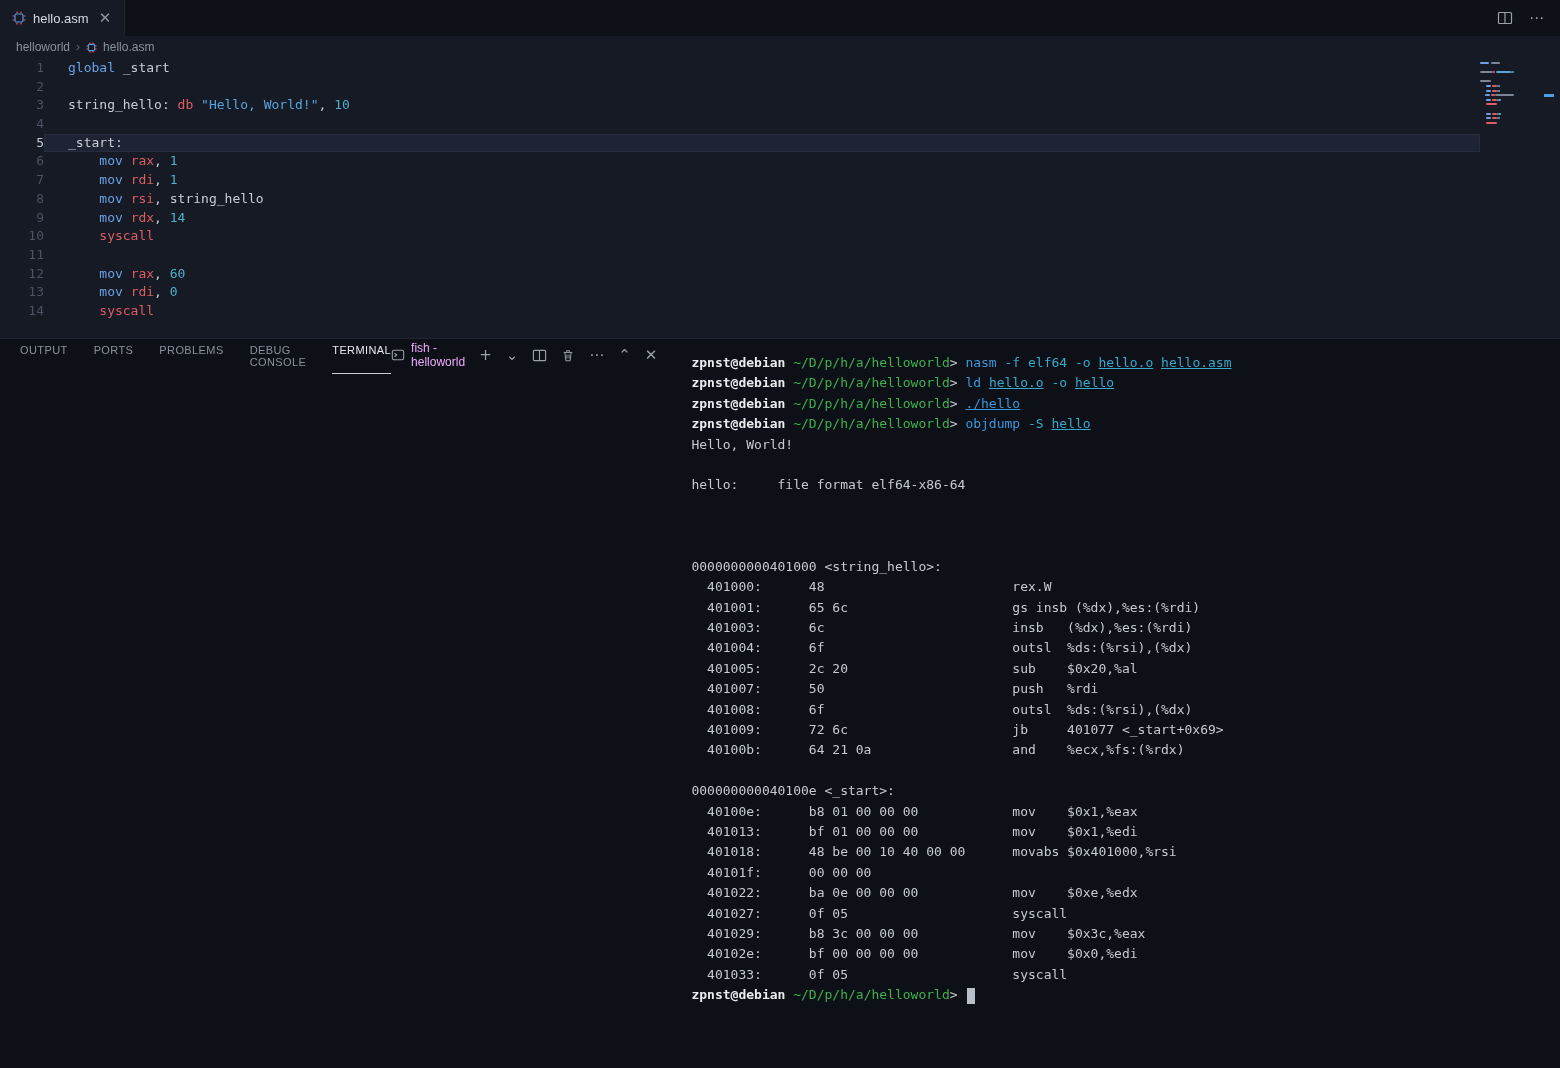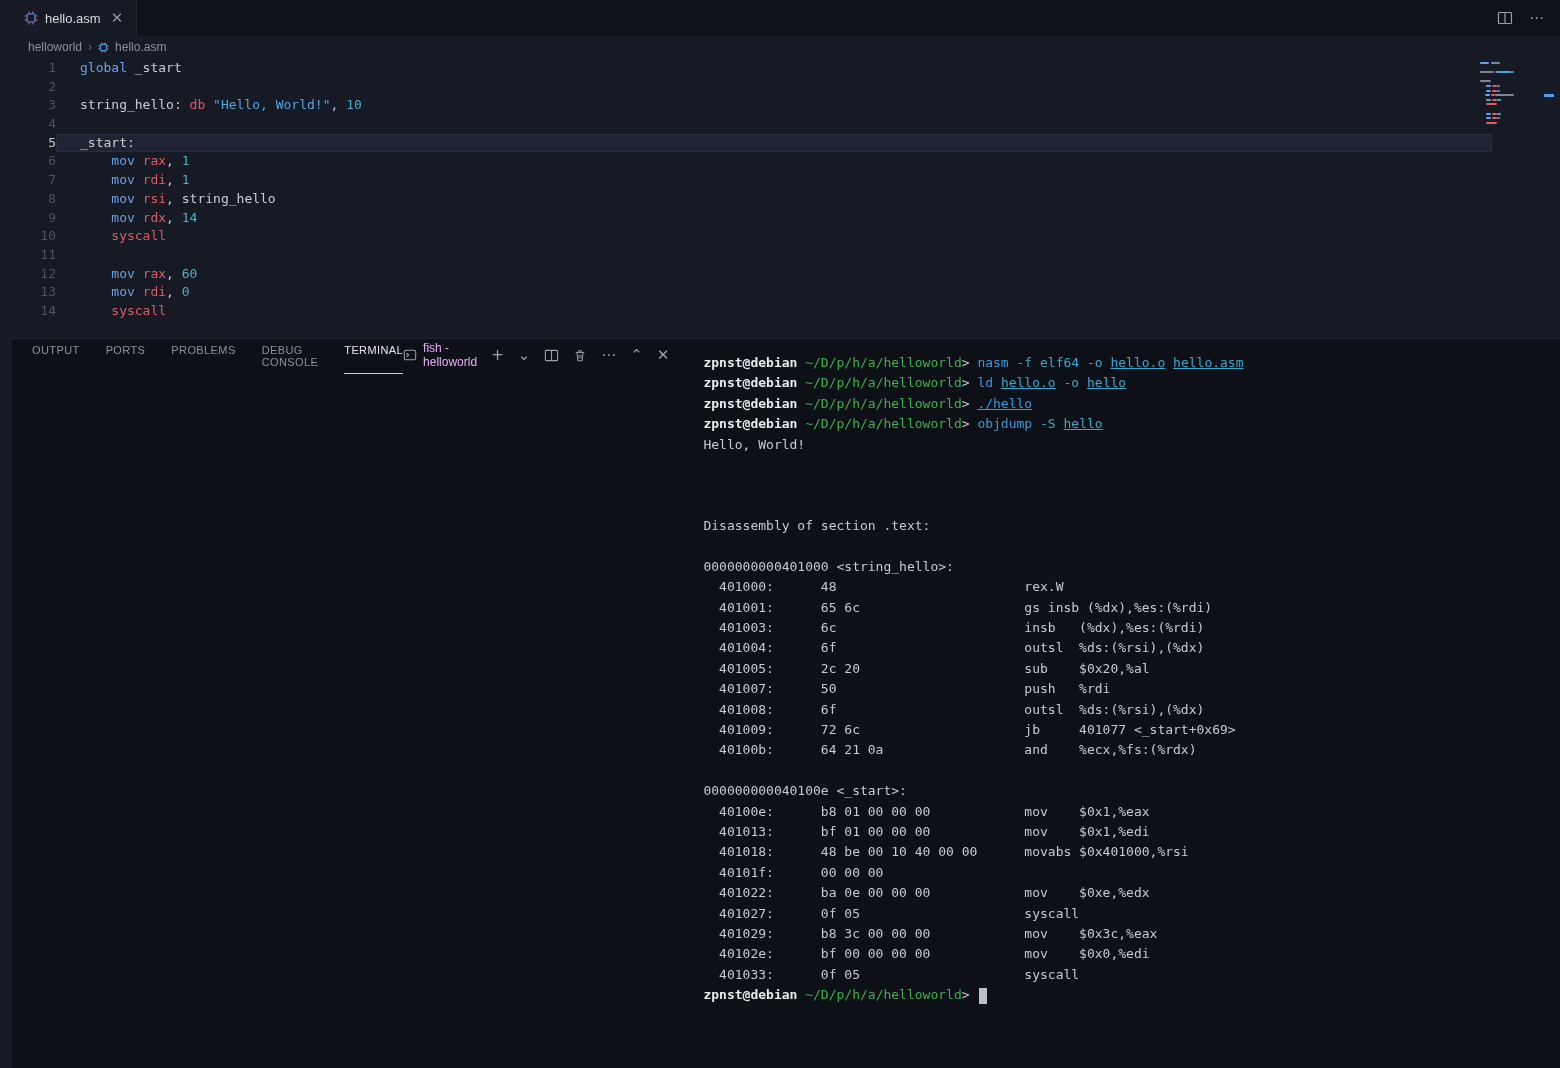--- a/index.html
+++ b/index.html
@@ -8,21 +8,21 @@
     --border:#1f2430; --line-highlight:#1e2433; --line-highlight-border:#262d3d;
     --gutter-fg:#4a5264; --gutter-active-fg:#c2c8d4; --fg:#c9cdd5; --tab-fg:#d6d9de;
     --breadcrumb-fg:#8a909c; --panel-tab-fg:#8b919d; --panel-tab-active-fg:#e6e8ec;
     --icon-fg:#9aa0ab;
     --syn-kw:#6aa1e4; --syn-red:#de5d63; --syn-num:#4db0c6; --syn-str:#57a5dc; --syn-pln:#c9cdd5;
     --t-user:#e9ebee; --t-path:#3fb14e; --t-cmd:#3c97de; --t-arg:#38a8cc; --t-out:#c6cad1; --t-cursor:#b9c0ca;
     --overview-marker:#4f9fe8; --mm-pln:#7c8596;
   }
   html,body{ width:1560px; height:1068px; overflow:hidden; background:var(--window-bg); }
   body{ font-family:"DejaVu Sans Mono", monospace; }
-  .window{ width:1560px; height:1068px; display:flex; flex-direction:column; background:var(--editor-bg);padding-left:12px; }
+  .window{ width:1560px; height:1068px; display:flex; flex-direction:column; background:var(--editor-bg); }
 
   
   .tabbar{ height:36px; flex:0 0 36px; background:var(--tabbar-bg); display:flex; justify-content:space-between; align-items:stretch; }
   .tab-strip{ display:flex; }
   .tab{ display:flex; align-items:center; gap:7px; padding:0 10px 0 12px; background:var(--editor-bg);
         color:var(--tab-fg); font-size:13px; font-family:"Liberation Sans",sans-serif; border-right:1px solid var(--border); cursor:pointer; }
   .tab-close{ color:#8e94a0; font-size:12px; padding:1px 3px; border-radius:3px; }
   .tabbar-actions{ display:flex; align-items:center; gap:16px; padding-right:16px; color:var(--icon-fg); }
   .glyph-btn{ font-size:15px; line-height:1; cursor:pointer; font-family:"DejaVu Sans",sans-serif; }
 
@@ -279,23 +279,23 @@
         <span class="glyph-btn">✕</span>
       </div>
     </div>
     <div class="terminal" id="terminal-lines">
         <div class="term-line"><span class="sg-user">zpnst@debian</span><span class="sg-out"> </span><span class="sg-path">~/D/p/h/a/helloworld</span><span class="sg-out">&gt; </span><span class="sg-cmd">nasm</span><span class="sg-arg"> -f elf64 -o </span><span class="sg-argu">hello.o</span><span class="sg-arg"> </span><span class="sg-argu">hello.asm</span></div>
         <div class="term-line"><span class="sg-user">zpnst@debian</span><span class="sg-out"> </span><span class="sg-path">~/D/p/h/a/helloworld</span><span class="sg-out">&gt; </span><span class="sg-cmd">ld</span><span class="sg-arg"> </span><span class="sg-argu">hello.o</span><span class="sg-arg"> -o </span><span class="sg-argu">hello</span></div>
         <div class="term-line"><span class="sg-user">zpnst@debian</span><span class="sg-out"> </span><span class="sg-path">~/D/p/h/a/helloworld</span><span class="sg-out">&gt; </span><span class="sg-cmdu">./hello</span></div>
         <div class="term-line"><span class="sg-user">zpnst@debian</span><span class="sg-out"> </span><span class="sg-path">~/D/p/h/a/helloworld</span><span class="sg-out">&gt; </span><span class="sg-cmd">objdump</span><span class="sg-arg"> -S </span><span class="sg-argu">hello</span></div>
         <div class="term-line"><span class="sg-out">Hello, World!</span></div>
         <div class="term-line"></div>
-        <div class="term-line"></div>
-        <div class="term-line"></div>
-        <div class="term-line"><span class="sg-out">Disassembly of section .text:</span></div>
+        <div class="term-line"><span class="sg-out">hello:     file format elf64-x86-64</span></div>
+        <div class="term-line"></div>
+        <div class="term-line"></div>
         <div class="term-line"></div>
         <div class="term-line"><span class="sg-out">0000000000401000 &lt;string_hello&gt;:</span></div>
         <div class="term-line"><span class="sg-out">  401000:      48                        rex.W</span></div>
         <div class="term-line"><span class="sg-out">  401001:      65 6c                     gs insb (%dx),%es:(%rdi)</span></div>
         <div class="term-line"><span class="sg-out">  401003:      6c                        insb   (%dx),%es:(%rdi)</span></div>
         <div class="term-line"><span class="sg-out">  401004:      6f                        outsl  %ds:(%rsi),(%dx)</span></div>
         <div class="term-line"><span class="sg-out">  401005:      2c 20                     sub    $0x20,%al</span></div>
         <div class="term-line"><span class="sg-out">  401007:      50                        push   %rdi</span></div>
         <div class="term-line"><span class="sg-out">  401008:      6f                        outsl  %ds:(%rsi),(%dx)</span></div>
         <div class="term-line"><span class="sg-out">  401009:      72 6c                     jb     401077 &lt;_start+0x69&gt;</span></div>

